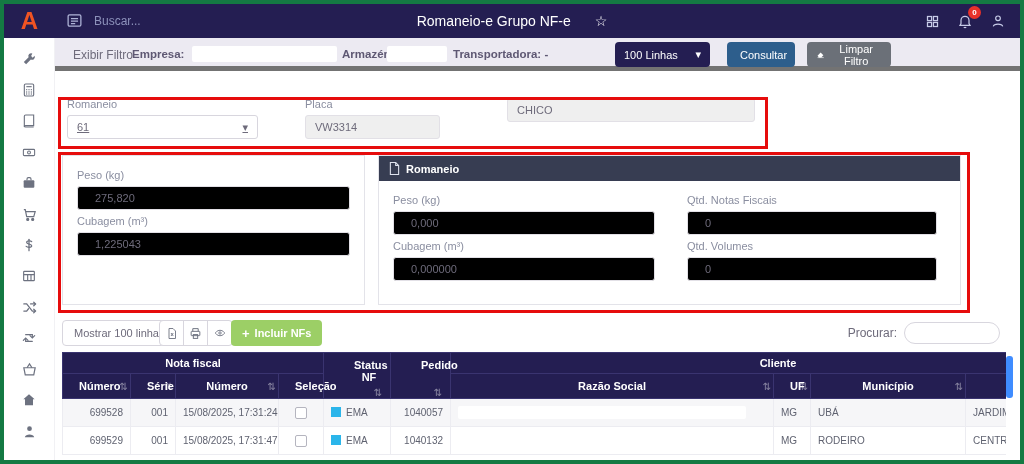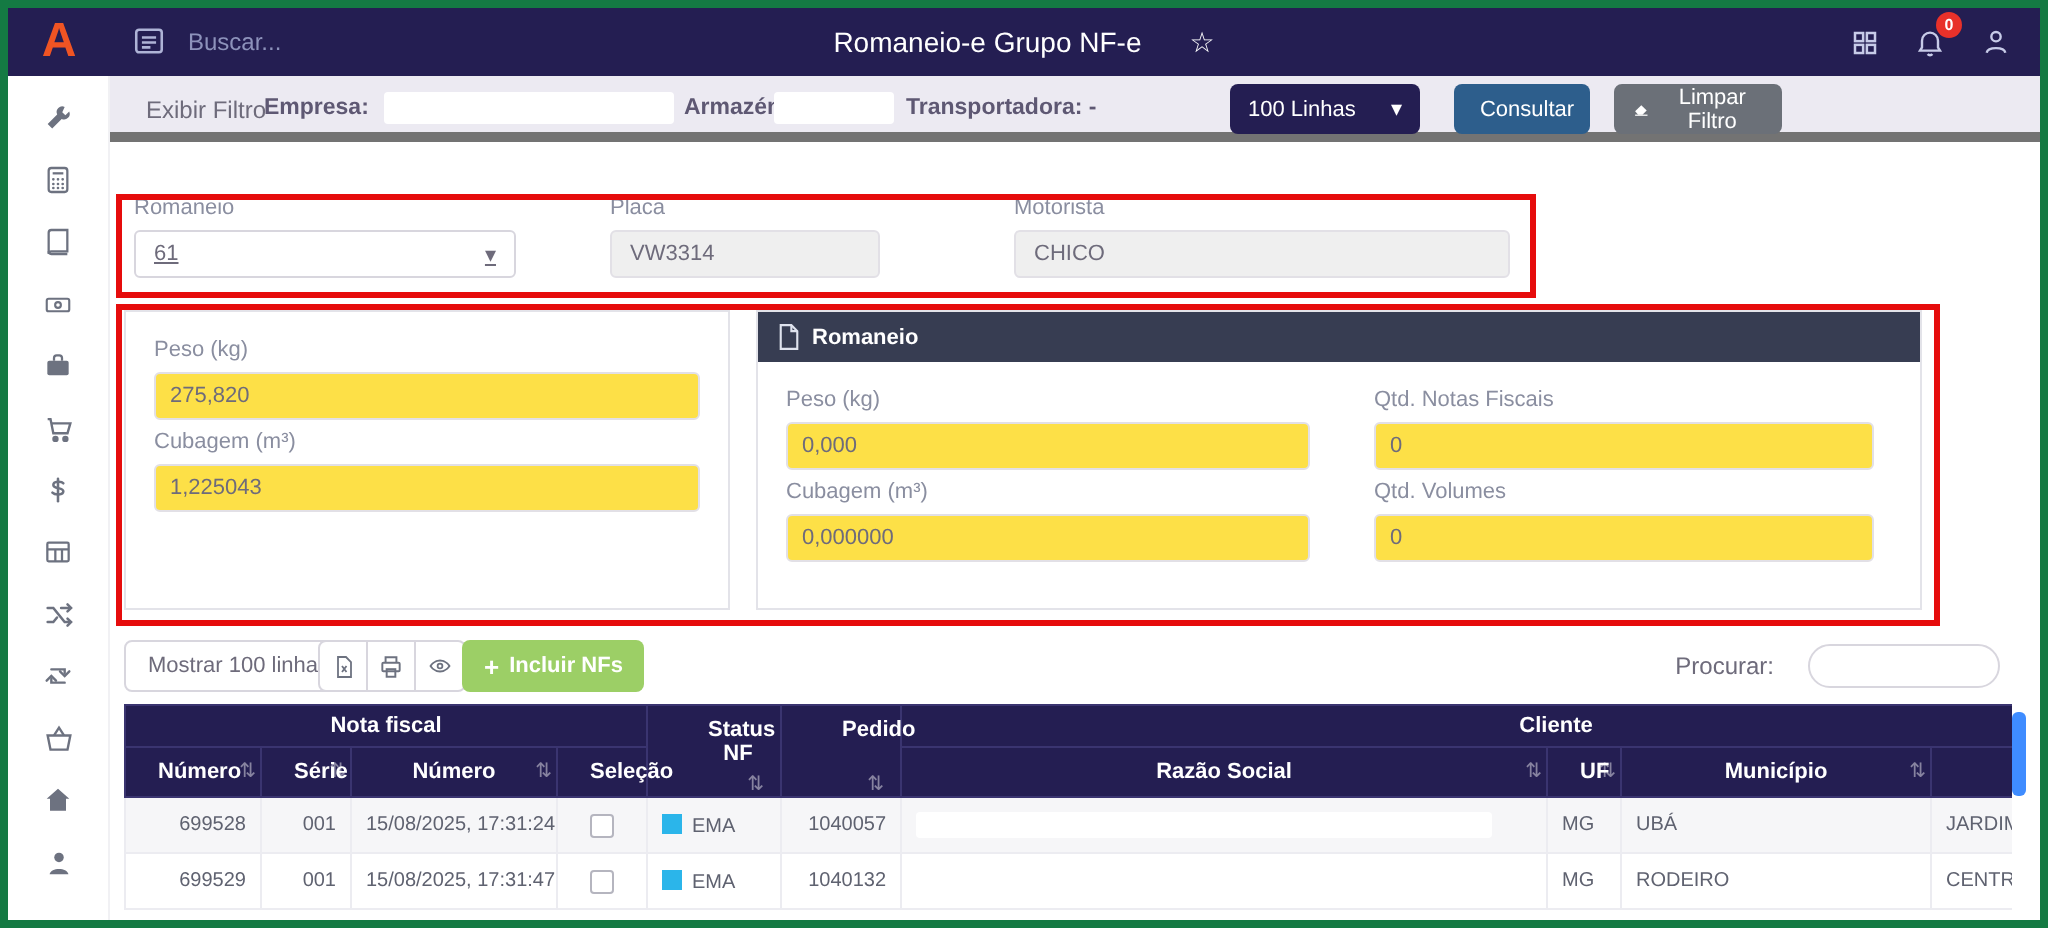--- a/index.html
+++ b/index.html
@@ -43,32 +43,32 @@
   .f-placa { left:250px; } .f-placa .inp { width:135px; }
   .f-motorista { left:452px; } .f-motorista .inp { width:248px; }
 
   .panel { position:absolute; top:84px; height:150px; background:#fff; border:1px solid #e3e3e9; }
   .panel-veiculo { left:7px; width:303px; }
   .panel-romaneio { left:323px; width:583px; }
   .panel-head { height:25px; background:#373d52; color:#fff; display:flex; align-items:center; gap:6px; padding:0 10px; font-size:11px; font-weight:bold; }
   .update-btn { margin-left:auto; background:#272c3e; border:1px solid #1d2230; color:#fff; font-size:9.5px; height:19px; border-radius:3px; display:inline-flex; align-items:center; gap:4px; padding:0 7px; cursor:pointer; }
   .panel-body { padding:9px 14px; }
   .pb-label { font-size:11px; color:#8a8ea0; margin:4px 0 5px; }
-  .pb-input { height:24px; background:#fde047; border:1px solid #e2e0e6; border-radius:3px; font-size:11px; color:#6e6b7b; display:flex; align-items:center; padding:0 7px; margin-bottom:5px; }
+  .pb-input { height:24px; background:#000000; border:1px solid #e2e0e6; border-radius:3px; font-size:11px; color:#6e6b7b; display:flex; align-items:center; padding:0 17px; margin-bottom:5px; }
   .grid2 { display:grid; grid-template-columns:262px 250px; column-gap:32px; }
 
   
   .table-toolbar { position:absolute; left:7px; right:7px; top:249px; height:27px; }
   .mostrar { position:absolute; left:0; top:0; height:26px; border:1px solid #d8d6de; border-radius:4px; padding:0 11px; font-size:11px; color:#6e6b7b; display:inline-flex; align-items:center; background:#fff; cursor:pointer; }
   .icon-group { position:absolute; left:97px; top:0; height:26px; display:flex; border:1px solid #d8d6de; border-radius:4px; overflow:hidden; background:#fff; }
   .ig-btn { width:24px; display:flex; align-items:center; justify-content:center; border-right:1px solid #d8d6de; cursor:pointer; }
   .ig-btn:last-child { border-right:none; }
   .incluir { position:absolute; left:169px; top:0; height:26px; background:#9ccf66; color:#fff; border:none; border-radius:4px; font-size:11px; font-weight:bold; display:inline-flex; align-items:center; gap:5px; padding:0 11px; cursor:pointer; }
   .plus { font-size:13px; font-weight:bold; }
-  .procurar { position:absolute; right:13px; top:2px; display:flex; align-items:center; gap:17px; font-size:12px; color:#6e6b7b; }
+  .procurar { position:absolute; right:13px; top:2px; display:flex; align-items:center; gap:7px; font-size:12px; color:#6e6b7b; }
   .procurar input { width:96px; height:22px; border:1px solid #d8d6de; border-radius:11px; outline:none; padding:0 9px; font-size:11px; }
 
   
   .table-wrap { position:absolute; left:7px; top:281px; width:944px; height:109px; overflow:hidden; }
   table { border-collapse:collapse; table-layout:fixed; width:1043px; }
   thead th { background:#241e52; color:#fff; font-size:11px; font-weight:bold; border:1px solid #3a3470; padding:2px 6px; }
   tr.grp th { height:21px; text-align:center; }
   tr.sub th { height:25px; }
   .th-inner { position:relative; text-align:center; padding:0 10px; }
   .sort { position:absolute; right:-4px; top:50%; transform:translateY(-50%); opacity:.45; font-size:10px; font-weight:normal; }
@@ -253,21 +253,20 @@
       <div class="sel">
         <span>61</span>
         <span>▾</span>
       </div>
     </div>
     <div class="field f-placa">
       <span class="flabel">Placa</span>
       <div class="inp disabled">VW3314</div>
     </div>
     <div class="field f-motorista">
-      <span class="flabel">Motorista</span>
       <div class="inp disabled">CHICO</div>
     </div>
 
     <div class="panel panel-veiculo">
       <div class="panel-body">
         <div class="pb-label">Peso (kg)</div>
         <div class="pb-input">275,820</div>
         <div class="pb-label">Cubagem (m³)</div>
         <div class="pb-input">1,225043</div>
       </div>

